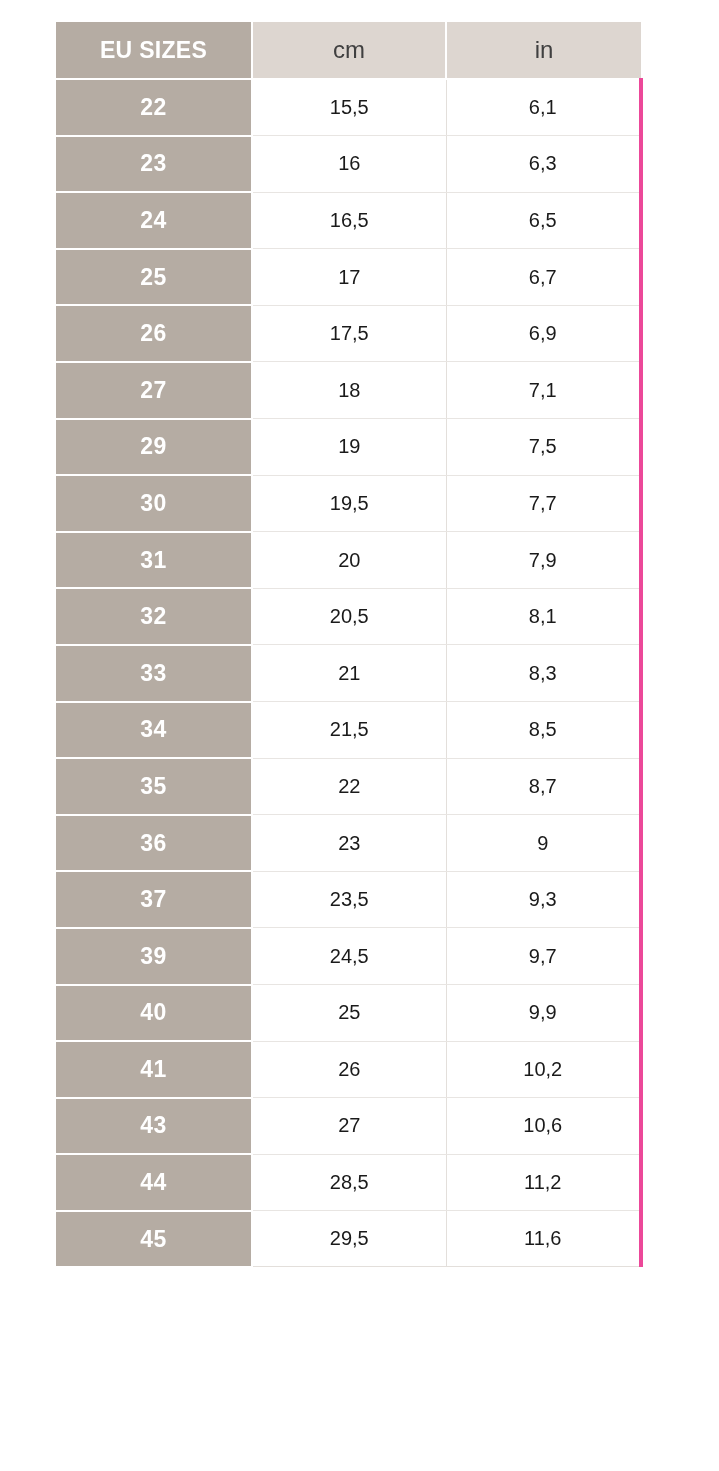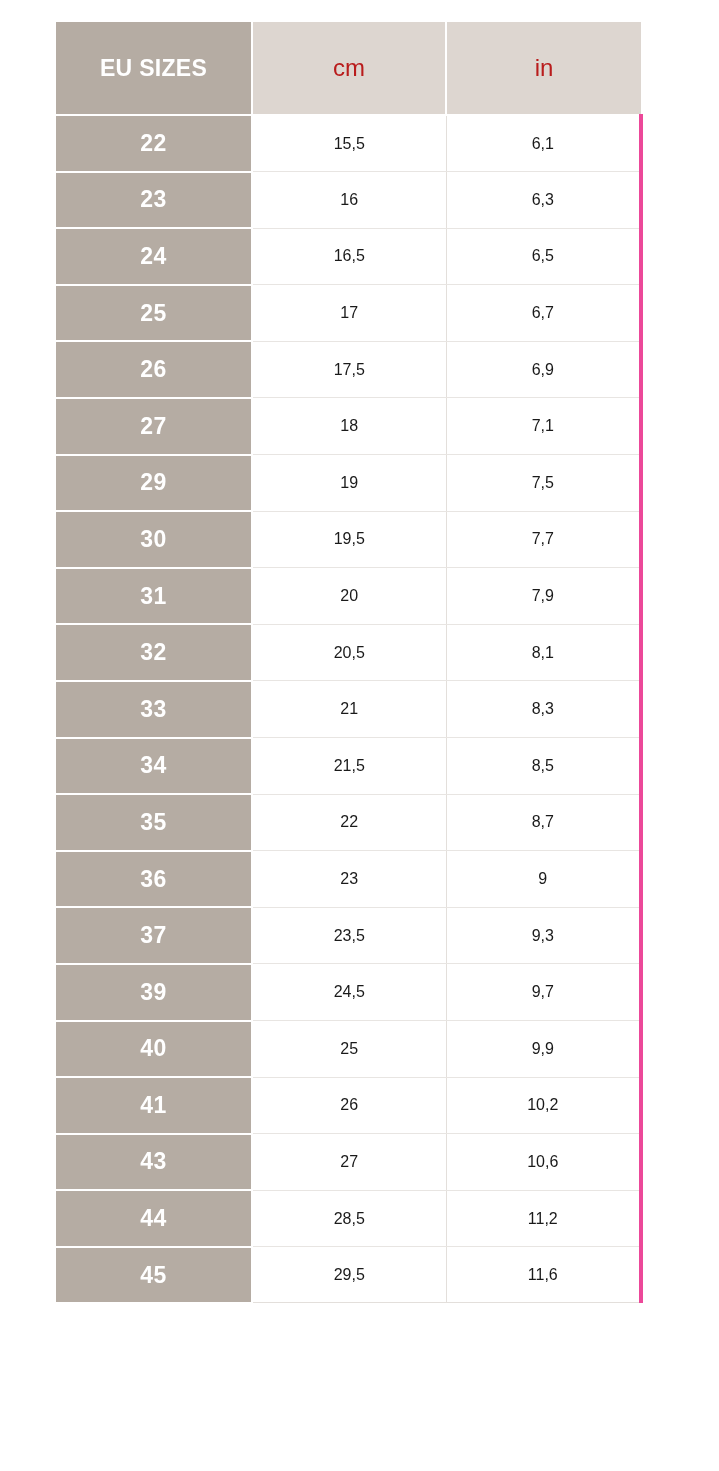--- a/index.html
+++ b/index.html
@@ -27,38 +27,38 @@
     table-layout: fixed;
   }
 
   col.col-eu { width: 196px; }
   col.col-cm { width: 194px; }
   col.col-in { width: 195px; }
 
   
   thead th {
     height: 56px;
-    padding: 18px;
+    padding: 0;
     font-weight: normal;
     vertical-align: middle;
   }
 
   th.head-eu {
     background: #b5aca3;
     color: #ffffff;
     font-size: 23px;
     font-weight: bold;
     letter-spacing: 0.3px;
     border-right: 2px solid #ffffff;
     border-bottom: 2px solid #ffffff;
   }
 
   th.head-unit {
     background: #ddd6d0;
-    color: #b91c1c;
+    color: #404040;
     font-size: 24px;
     border-right: 2px solid #ffffff;
     border-bottom: 2px solid #ffffff;
   }
   th.head-unit.last {
     border-right: none;
   }
 
   
   tbody td {
@@ -74,21 +74,21 @@
     font-size: 23px;
     font-weight: bold;
     letter-spacing: 0.4px;
     border-bottom: 2px solid #ffffff;
     border-right: 2px solid #ffffff;
   }
 
   td.cell-val {
     background: #ffffff;
     color: #1a1a1a;
-    font-size: 16px;
+    font-size: 20px;
     border-bottom: 1px solid #e8e5e2;
     border-right: 1px solid #e3dfdb;
   }
   td.cell-val.last {
     border-right: 4px solid #ec4899;
   }
 
   tbody tr:last-child td.cell-eu {
     border-bottom: none;
   }

